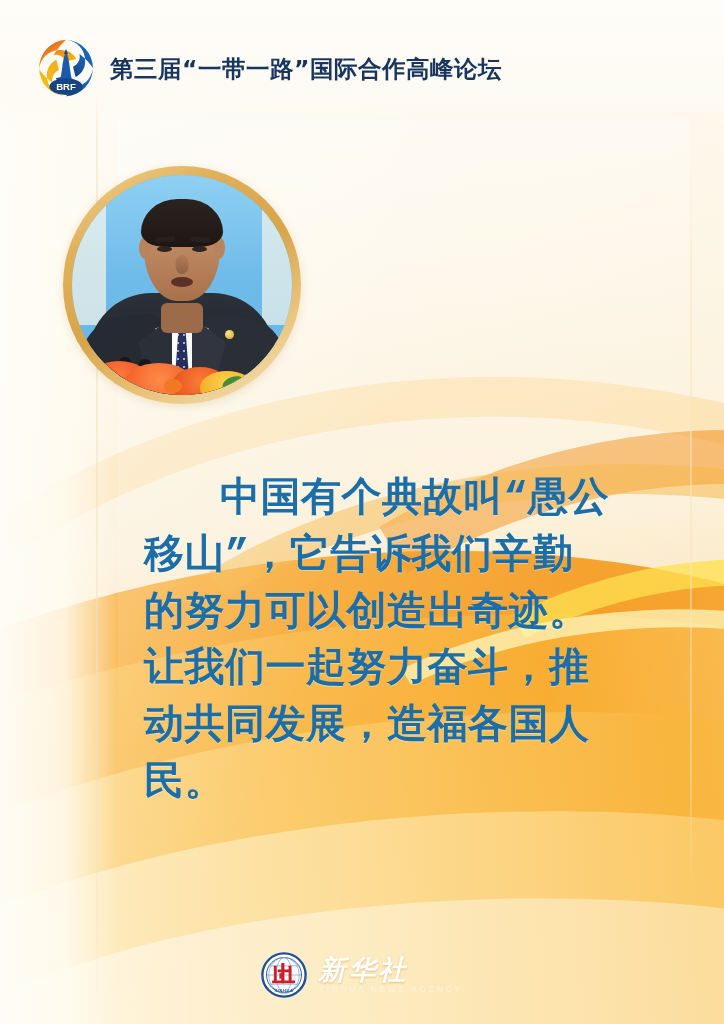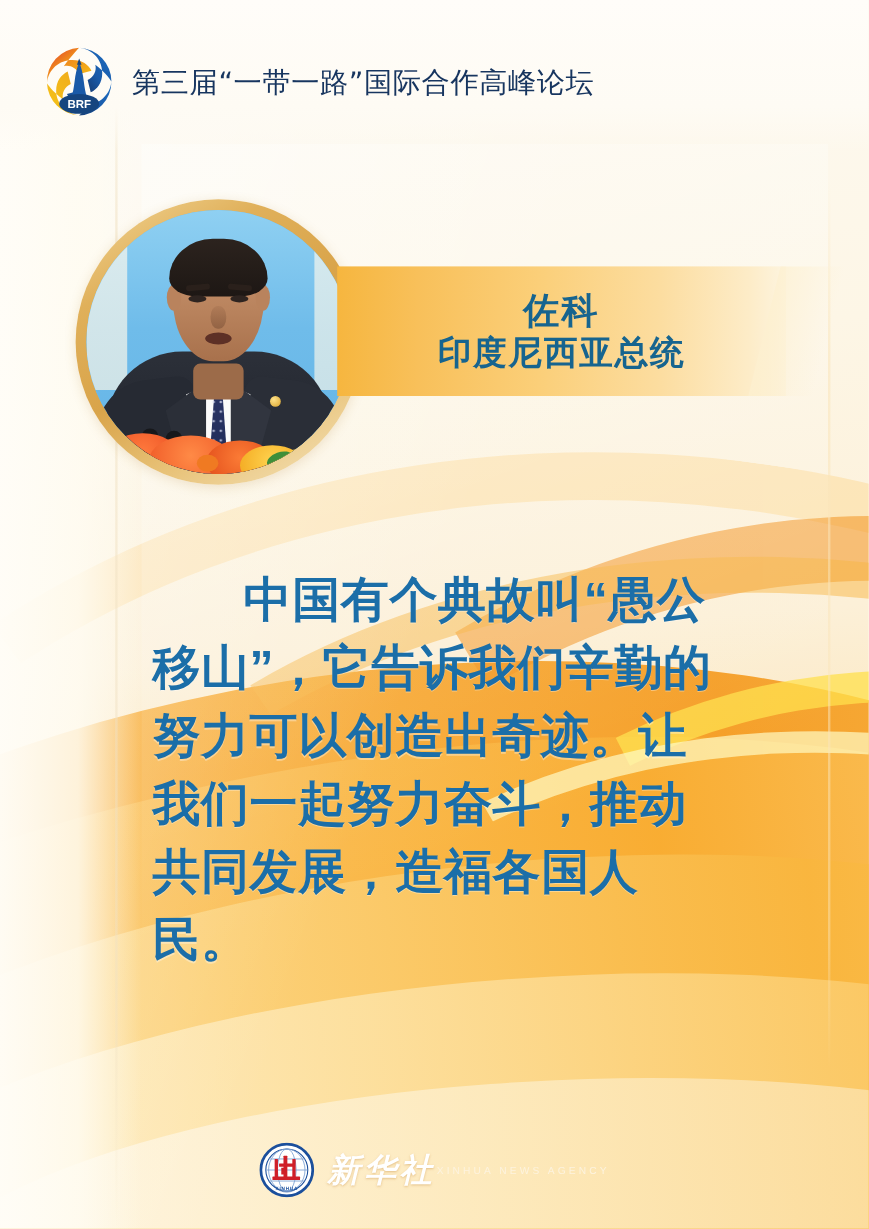--- a/index.html
+++ b/index.html
@@ -61,21 +61,21 @@
     background:linear-gradient(180deg,rgba(255,255,255,0) 0%,rgba(250,230,190,.6) 20%,rgba(250,228,185,.45) 85%,rgba(255,255,255,0) 100%);}
   .soft-sheet{position:absolute;left:118px;top:120px;width:572px;height:780px;
     background:linear-gradient(160deg,rgba(255,255,255,.38) 0%,rgba(255,255,255,.10) 45%,rgba(255,255,255,0) 70%);}
   .header-band{position:absolute;left:0;top:0;width:724px;height:126px;
     background:linear-gradient(180deg,#fffdf9 0%,#fefbf4 70%,rgba(253,248,238,0) 100%);}
 
   
   .header{position:absolute;left:34px;top:36px;display:flex;align-items:center;gap:12px;}
   .brf-logo{width:64px;height:64px;position:relative;flex:0 0 auto;}
   .header-texts{display:flex;flex-direction:column;gap:3px;padding-top:2px;}
-  .title-cn{font-size:23.5px;font-weight:400;color:#17355f;letter-spacing:.5px;
+  .title-cn{font-size:23.5px;font-weight:700;color:#17355f;letter-spacing:.5px;
     font-family:"DejaVu Sans","Liberation Sans",sans-serif;line-height:1.12;white-space:nowrap;}
   .title-en{font-size:11.6px;color:#51688a;letter-spacing:.75px;
     font-family:"Liberation Sans",sans-serif;white-space:nowrap;}
 
   
   .portrait-wrap{position:absolute;left:63px;top:166px;width:238px;height:238px;}
   .portrait-ring{position:absolute;inset:0;border-radius:50%;
     background:linear-gradient(150deg,#f3d89a 0%,#e0b05a 25%,#d9a44a 50%,#e8c278 72%,#f6e6c0 100%);
     box-shadow:0 2px 10px rgba(170,120,40,.18);}
   .portrait{position:absolute;left:9px;top:9px;width:220px;height:220px;border-radius:50%;overflow:hidden;
@@ -134,31 +134,31 @@
     display:flex;flex-direction:column;align-items:center;justify-content:center;gap:4px;}
   .name-banner::after{content:"";position:absolute;right:-36px;top:0;width:54px;height:108px;
     background:linear-gradient(90deg,rgba(253,240,208,.75),rgba(253,243,219,0));
     transform:skewX(-14deg);}
   .speaker-name{font-size:30px;font-weight:700;color:#16648f;letter-spacing:2px;
     font-family:"DejaVu Sans","Liberation Sans",sans-serif;line-height:1.05;position:relative;z-index:2;}
   .speaker-title{font-size:28px;font-weight:700;color:#16648f;letter-spacing:1.5px;
     font-family:"DejaVu Sans","Liberation Sans",sans-serif;line-height:1.05;position:relative;z-index:2;}
 
   
-  .quote{position:absolute;left:127px;top:472px;width:466px;
-    font-family:Liberation Sans, sans-serif;
+  .quote{position:absolute;left:144px;top:472px;width:466px;
+    font-family:Liberation Mono, monospace;
     font-size:40px;font-weight:700;line-height:1.42;color:#1b6ea8;
     letter-spacing:.5px;text-align:left;text-indent:76px;
     text-shadow:0 1px 0 rgba(255,255,255,.35);}
 
   
   .footer{position:absolute;left:0;right:0;bottom:16px;height:66px;
     display:flex;align-items:center;justify-content:center;gap:11px;}
   .xh-logo{width:46px;height:46px;position:relative;flex:0 0 auto;}
-  .xh-text{display:flex;flex-direction:row;align-items:center;gap:1px;}
+  .xh-text{display:flex;flex-direction:column;align-items:flex-start;gap:1px;}
   .xh-cn{font-size:27px;font-weight:700;color:#ffffff;letter-spacing:3px;font-style:italic;
     font-family:"DejaVu Serif","Liberation Serif",serif;line-height:1;
     text-shadow:0 1px 2px rgba(180,110,20,.35);}
   .xh-en{font-size:8.5px;color:#fdf3de;letter-spacing:2.6px;font-family:"Liberation Sans",sans-serif;}
 </style>
 </head>
 <body>
 
 <div id="poster">
 
@@ -247,24 +247,20 @@
         <div class="fl fl-r2"></div>
         <div class="fl fl-r3"></div>
         <div class="fl fl-y1"></div>
         <div class="fl fl-y2"></div>
         <div class="fl fl-g1"></div>
         <div class="fl fl-o1"></div>
       </div>
     </div>
   </div>
 
-  <div class="name-banner">
-    <div class="speaker-name">佐科</div>
-    <div class="speaker-title">印度尼西亚总统</div>
-  </div>
 
   <div class="quote">中国有个典故叫“愚公移山”，它告诉我们辛勤的努力可以创造出奇迹。让我们一起努力奋斗，推动共同发展，造福各国人民。</div>
 
   <div class="footer">
     <div class="xh-logo">
       <svg viewBox="0 0 100 100" width="46" height="46" aria-hidden="true">
         <circle cx="50" cy="50" r="47" fill="#ffffff"></circle>
         <circle cx="50" cy="50" r="47" fill="none" stroke="#1b4f9c" stroke-width="5"></circle>
         <circle cx="50" cy="50" r="38" fill="none" stroke="#1b4f9c" stroke-width="2"></circle>
         <g stroke="#7fa3d4" stroke-width="1.6" fill="none">

